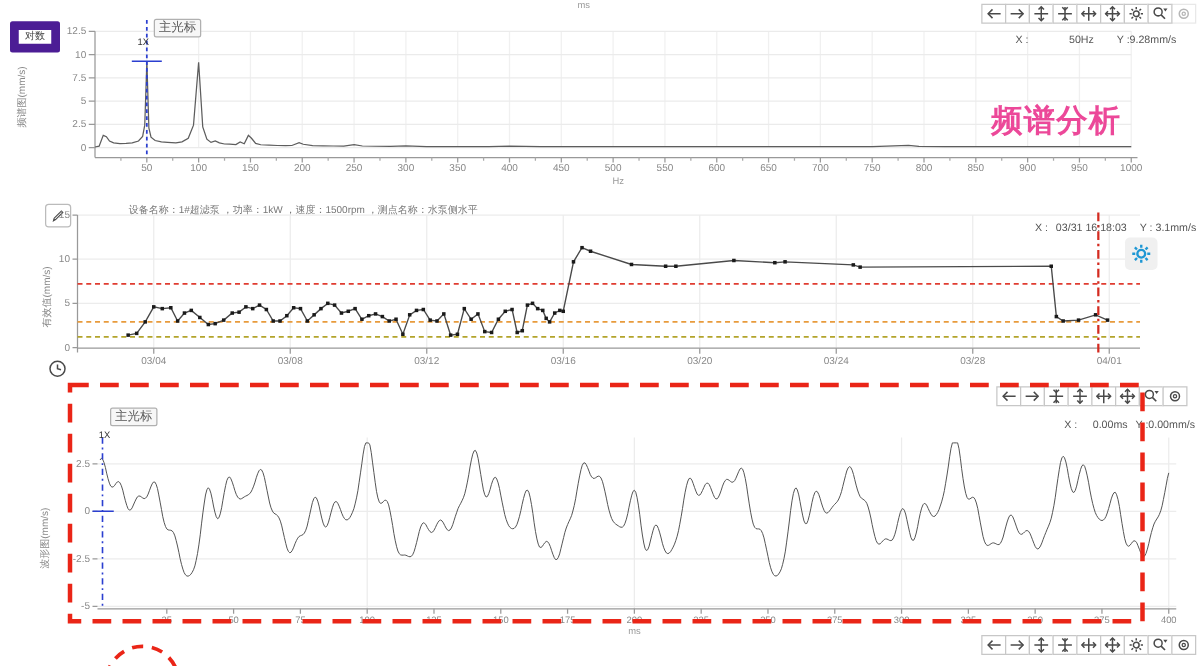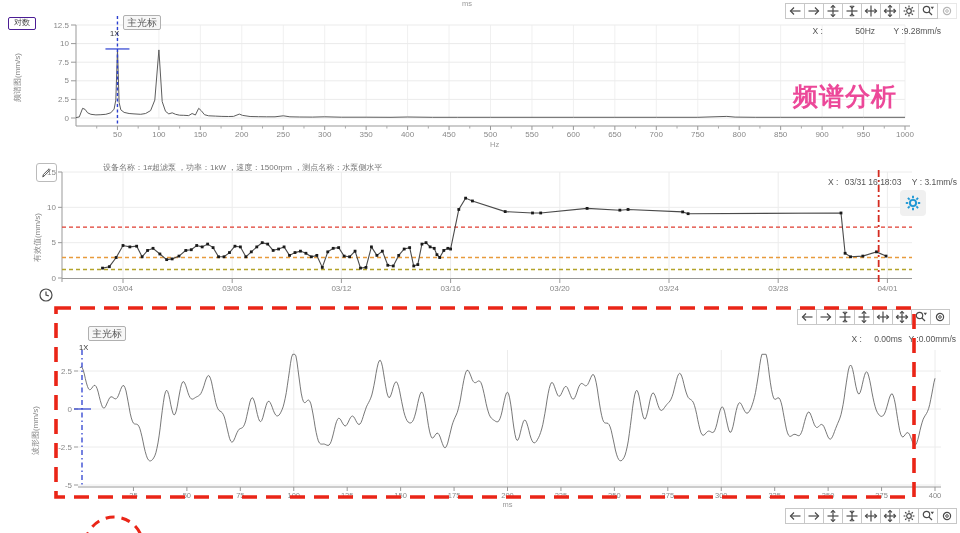--- a/index.html
+++ b/index.html
@@ -1,21 +1,21 @@
 <!DOCTYPE html>
 <html><head>
 <meta charset="utf-8">
 <style>
   html,body{margin:0;padding:0;background:#fff;}
   body{width:960px;height:533px;position:relative;overflow:hidden;
        font-family:"Liberation Sans","DejaVu Sans",sans-serif;color:#555;}
   .abs{position:absolute;}
   svg.chart{position:absolute;left:0;pointer-events:none;}
   .tiny{font-size:7.5px;color:#999;}
-  .pill{position:absolute;font-size:8px;color:#444;background:#fff;border:1px solid #4c1d95;
+  .pill{position:absolute;font-size:8px;color:#444;background:#fff;border:7px solid #4c1d95;
         border-radius:2px;padding:1px 5px;line-height:1.1;cursor:pointer;
         font-family:"Liberation Sans","DejaVu Sans",sans-serif;}
   .tag{position:absolute;font-size:10px;color:#555;background:#f7f7f7;border:1px solid #b0b0b0;
        border-radius:2px;padding:0px 3px;line-height:1.3;z-index:7;margin-left:16px;}
   .harm{position:absolute;font-size:7.5px;color:#333;z-index:7;}
   .rot{position:absolute;font-size:8px;color:#888;white-space:nowrap;
        transform:rotate(-90deg);transform-origin:0 0;}
   .readout{position:absolute;font-size:8.5px;color:#555;white-space:nowrap;z-index:5;}
   .readout span{display:inline-block;}
   .toolbar{position:absolute;display:flex;z-index:5;}

